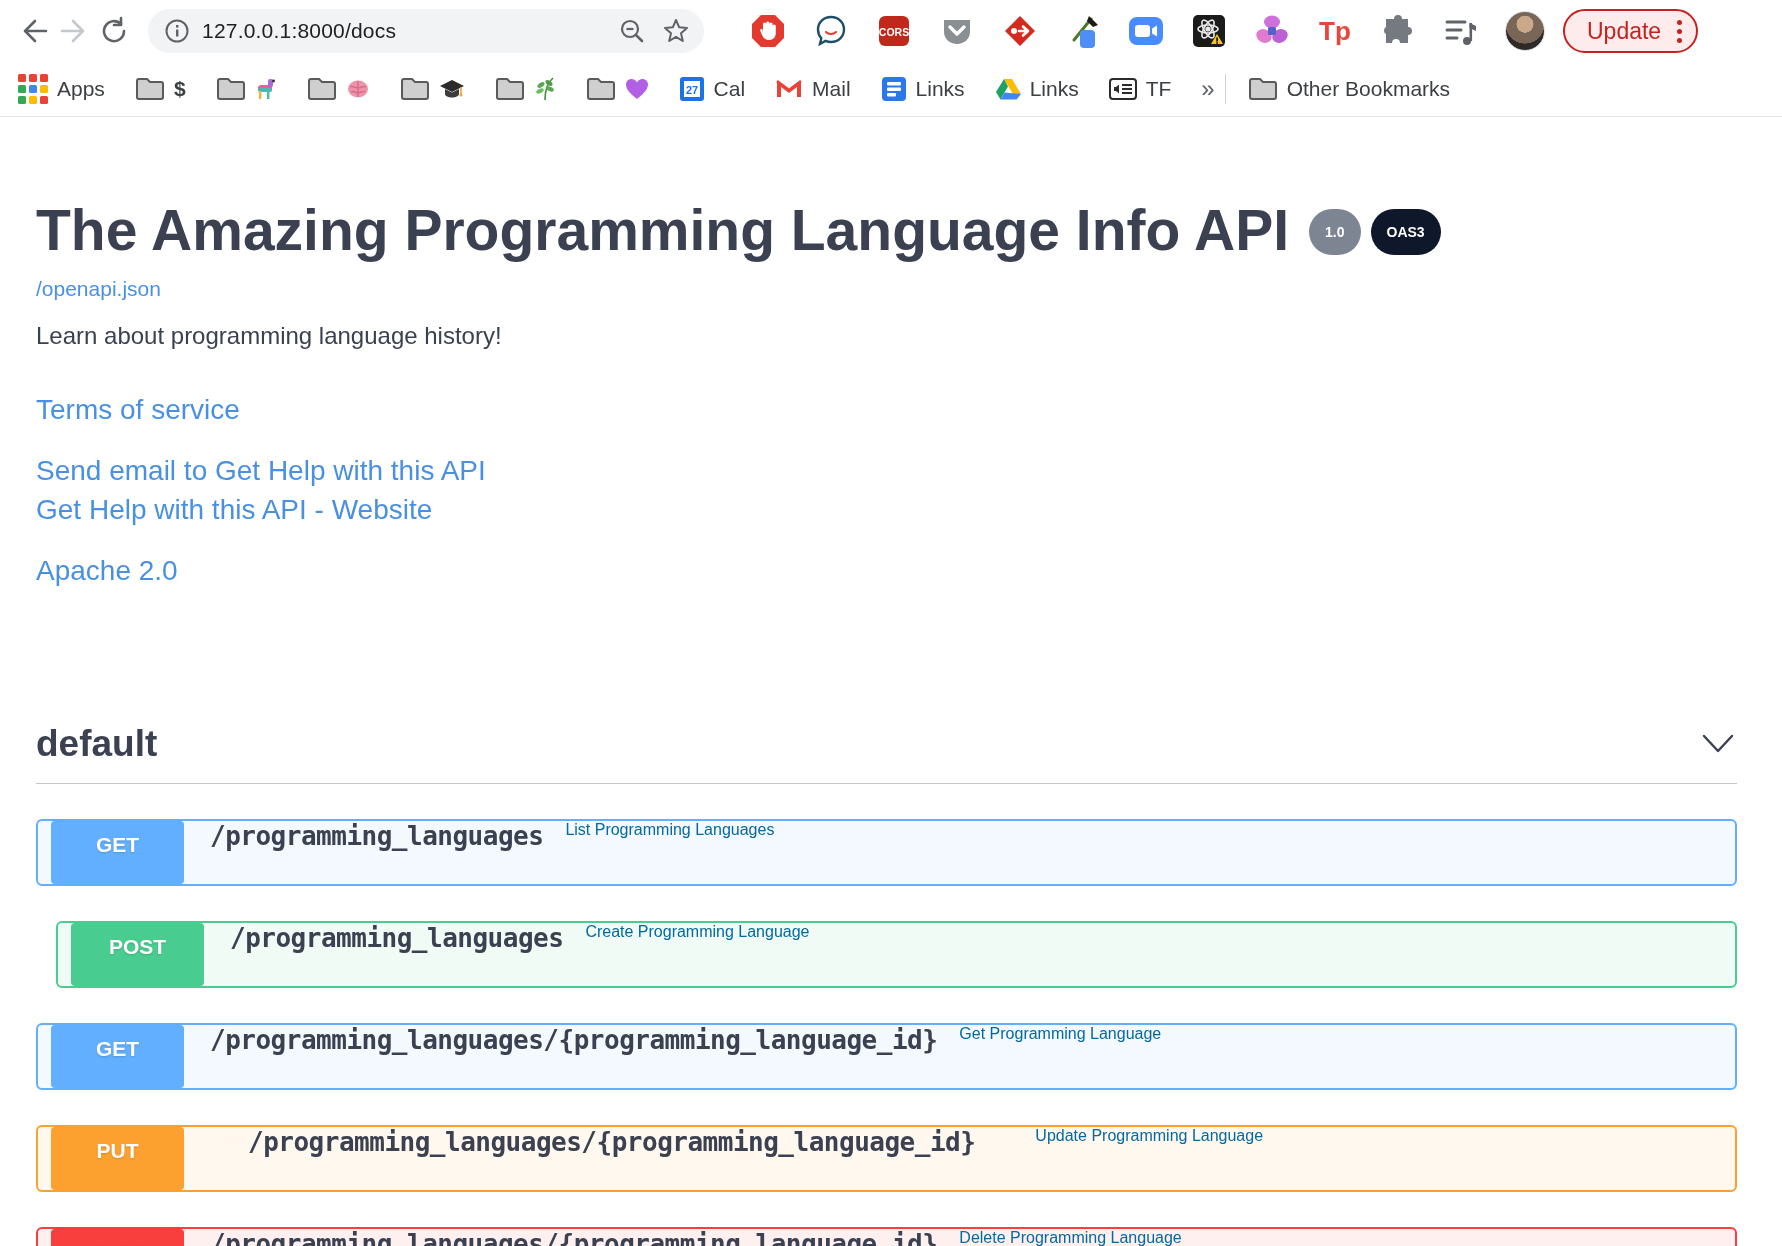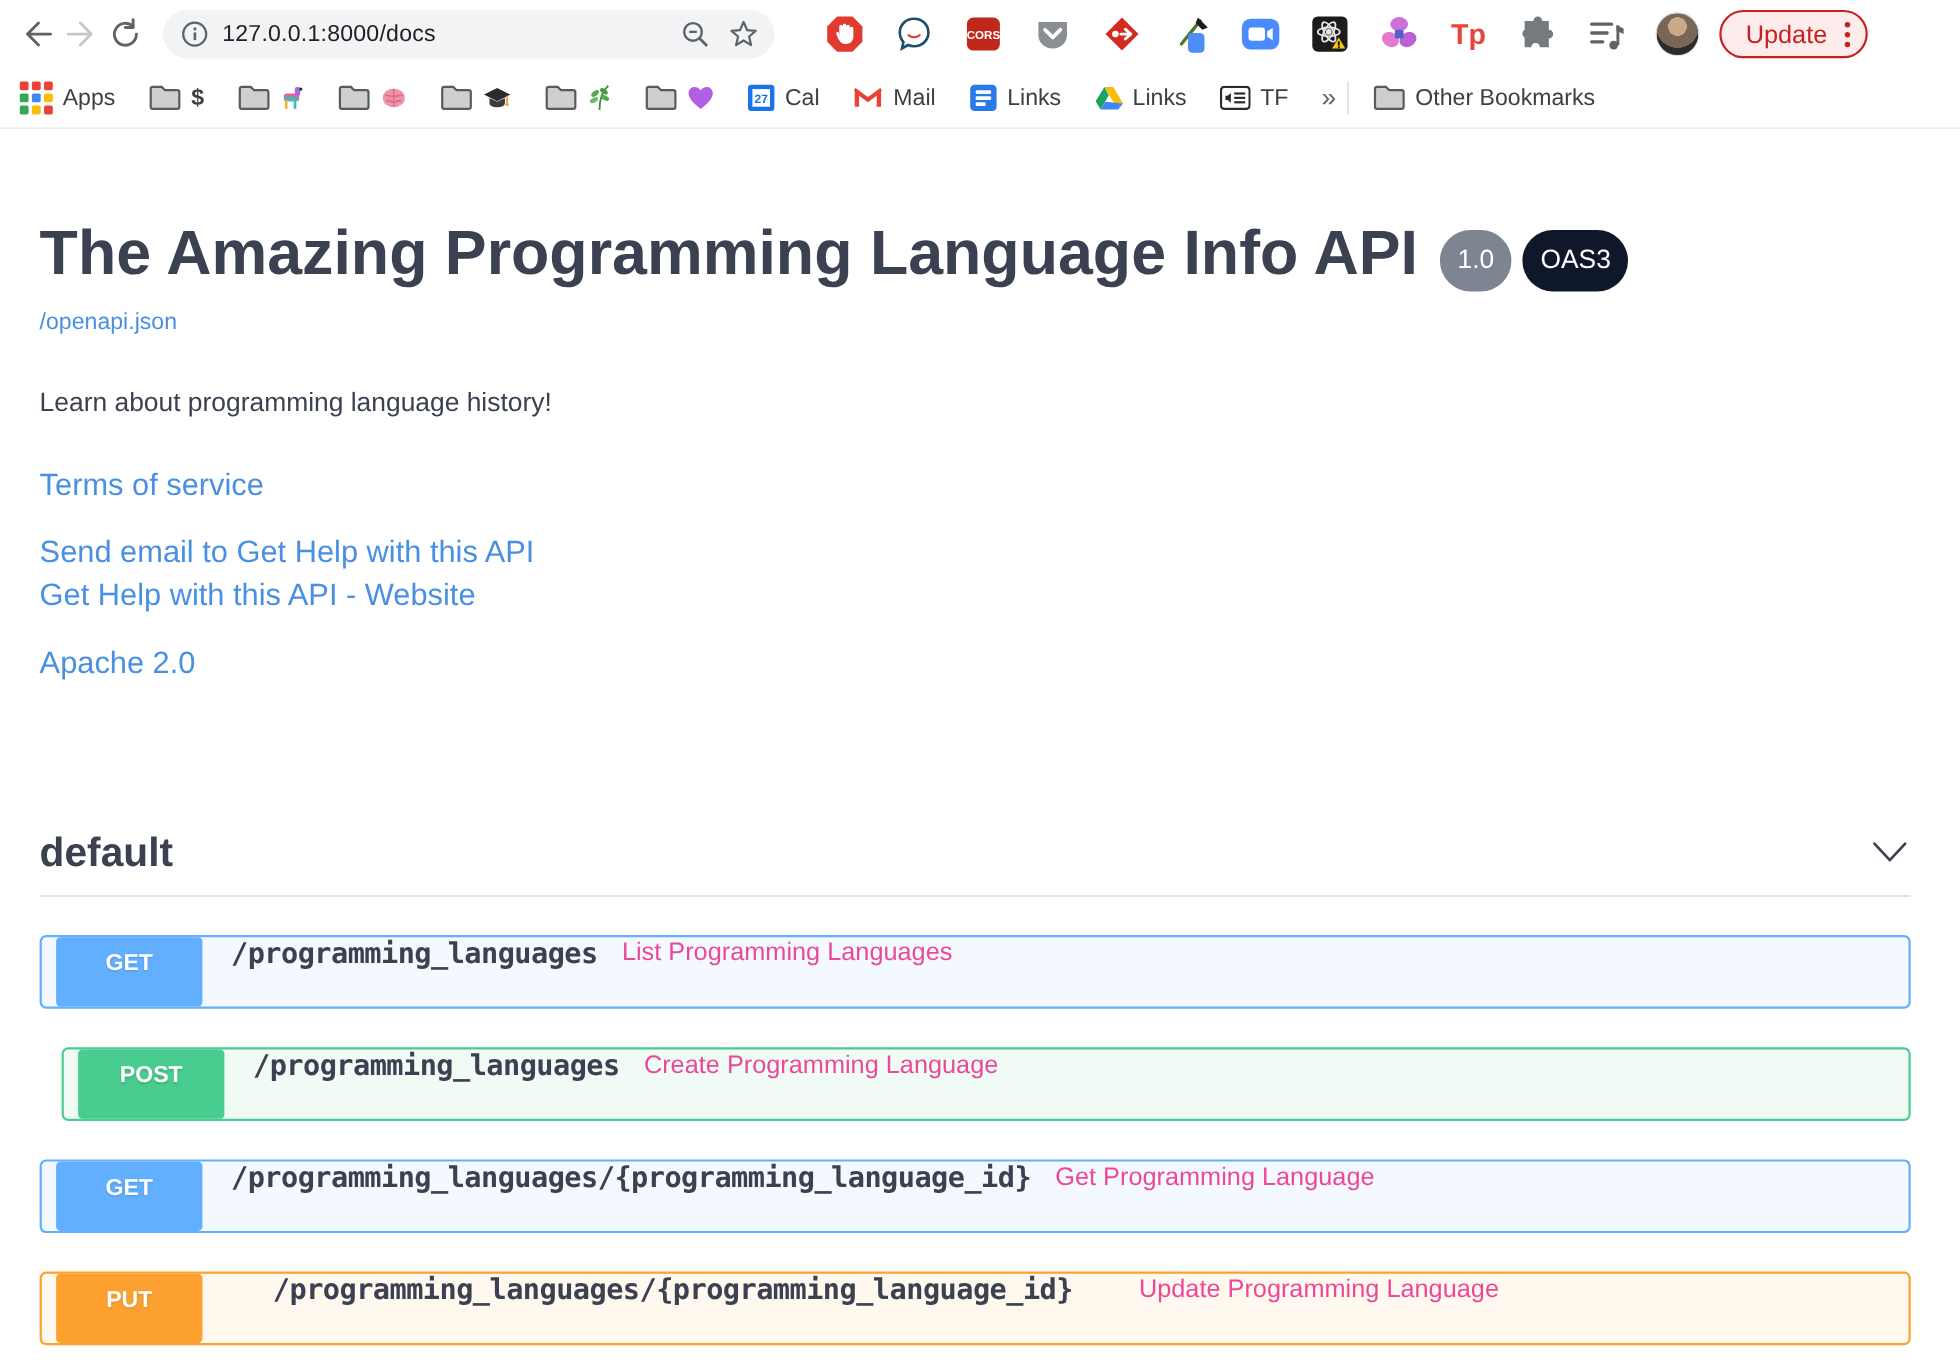--- a/index.html
+++ b/index.html
@@ -32,37 +32,37 @@
   .apps-grid { display: grid; grid-template-columns: repeat(3, 8px); grid-auto-rows: 8px; gap: 3px; }
   .apps-grid i { border-radius: 1.5px; display: block; }
   .bm-sep { width: 1px; height: 30px; background: #d0d0d0; margin: 0 22px 0 4px; }
   .chev2 { font-size: 24px; color: #5f6368; margin-right: 6px; }
 
   
   .content { padding: 84px 45px 0 36px; }
   .api-title { font-size: 57px; font-weight: bold; color: #3b4151; line-height: 1.05;
     display: flex; align-items: flex-start; gap: 20px; }
   .badges { display: flex; gap: 10px; padding-top: 8px; }
-  .pill { border-radius: 50px; padding: 16px 16px; font-size: 24px; font-weight: normal; color: #fff; line-height: 1; }
+  .pill { border-radius: 50px; padding: 16px 16px; font-size: 14px; font-weight: bold; color: #fff; line-height: 1; }
   .spec-link { display: inline-block; margin-top: 16px; font-size: 21px; }
   a.swlink { color: #4990e2; text-decoration: none; cursor: pointer; }
-  .descr { margin-top: 48px; font-size: 24px; color: #3b4151; }
+  .descr { margin-top: 21px; font-size: 24px; color: #3b4151; }
   .info-links { margin-top: 40px; font-size: 28px; line-height: 1.4; }
   .info-links .grp { margin-top: 22px; }
   .sec-header { margin-top: 132px; display: flex; align-items: center; justify-content: space-between;
     border-bottom: 1px solid rgba(59,65,81,.3); padding-bottom: 18px; cursor: pointer; }
   .sec-title { font-size: 37px; font-weight: bold; color: #3b4151; }
   .op-row { display: flex; border: 2px solid; border-radius: 6px; height: 67px;
     margin-top: 35px; padding: 0 16px 0 13px; cursor: pointer; }
   .op-row:first-of-type { margin-top: 8px; }
   .op-badge { color: #fff; font-weight: bold; font-size: 21px; border-radius: 4px; min-width: 133px;
     padding: 12px 20px; text-align: center; text-shadow: 0 1px 2px rgba(0,0,0,.15); flex: none; }
   .op-path { font-family: "DejaVu Sans Mono", monospace; font-weight: bold; font-size: 26px;
     color: #3b4151; margin-left: 26px; letter-spacing: -0.5px; }
-  .op-summary { font-size: 23px; color: #ec4899; margin-left: 22px; }
+  .op-summary { font-size: 16px; color: #0369a1; margin-left: 22px; }
   svg { display: block; }
 </style>
 </head>
 <body>
 
 <div class="toolbar">
   <div class="nav-btn">
     <svg width="30" height="30" viewBox="0 0 30 30">
       <path d="M16 5 L6 15 L16 25 M6 15 H27" stroke="#5f6368" stroke-width="2.6" fill="none" stroke-linecap="round" stroke-linejoin="round"></path>
     </svg>

